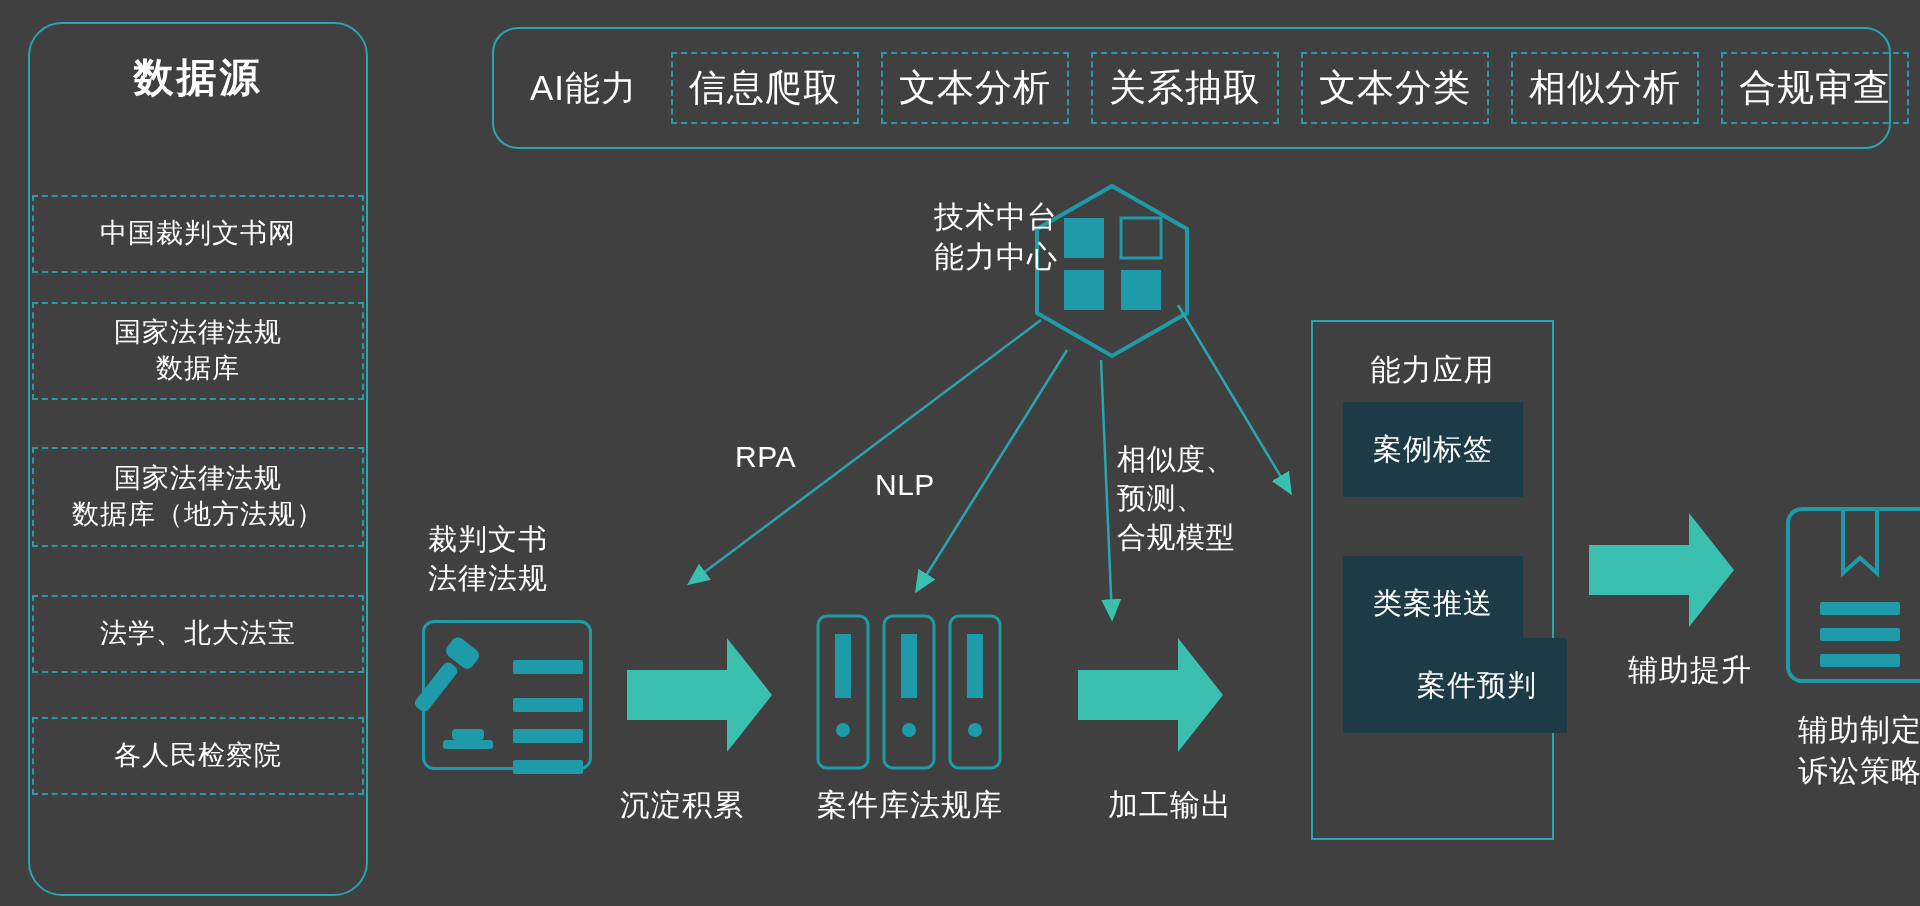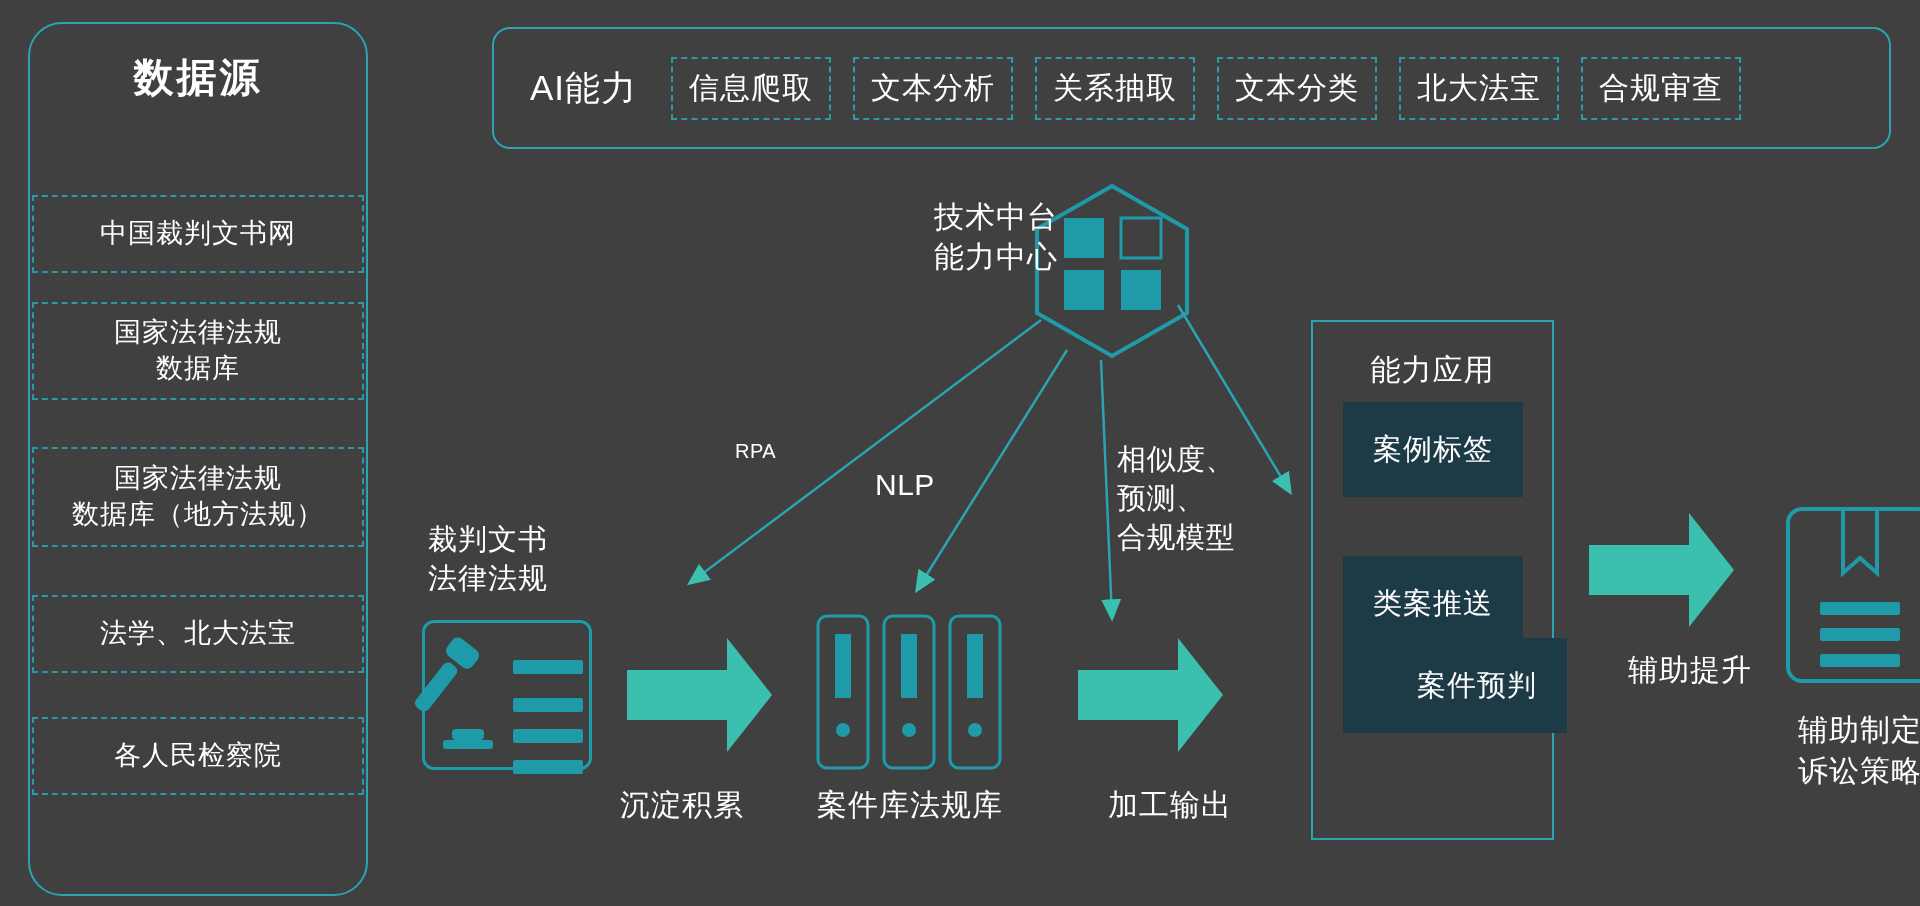--- a/index.html
+++ b/index.html
@@ -66,21 +66,21 @@
     letter-spacing: 1px;
   }
 
   
   #ai-bar {
     left: 492px;
     top: 27px;
     width: 1399px;
     height: 122px;
     border: 2px solid #2aa3b3;
-    border-radius: 18px;
+    border-radius: 26px;
     box-sizing: border-box;
   }
   #ai-bar-inner {
     position: absolute;
     left: 0; top: 0;
     width: 100%;
     height: 100%;
     display: flex;
     align-items: center;
     padding-left: 36px;
@@ -90,21 +90,21 @@
     font-size: 35px;
     letter-spacing: 1px;
     margin-right: 34px;
     color: #ffffff;
     white-space: nowrap;
   }
   .ai-chip {
     border: 2px dashed #2d99a8;
     padding: 9px 16px;
     margin-right: 22px;
-    font-size: 30px;
+    font-size: 37px;
     letter-spacing: 1px;
     color: #ffffff;
     white-space: nowrap;
     box-sizing: border-box;
   }
 
   
   #hexagon-label {
     left: 838px;
     top: 197px;
@@ -114,21 +114,21 @@
     text-align: right;
     letter-spacing: 1px;
     color: #ffffff;
   }
 
   
   .edge-label {
     color: #ffffff;
     letter-spacing: 0.5px;
   }
-  #label-rpa { left: 735px; top: 440px; font-size: 20px; }
+  #label-rpa { left: 735px; top: 440px; font-size: 30px; }
   #label-nlp { left: 862px; top: 468px; font-size: 30px; margin-left: 13px; }
   #label-sim {
     left: 1117px; top: 440px; font-size: 29px; line-height: 1.34;
   }
 
   
   .stage-caption {
     font-size: 30px;
     letter-spacing: 1px;
     text-align: center;
@@ -282,21 +282,21 @@
   <div class="abs ds-item ctr pre" style="top:595px;height:78px;">法学、北大法宝</div>
   <div class="abs ds-item ctr pre" style="top:717px;height:78px;">各人民检察院</div>
 
   <div class="abs" id="ai-bar">
     <div id="ai-bar-inner">
       <div id="ai-bar-title">AI能力</div>
       <div class="ai-chip">信息爬取</div>
       <div class="ai-chip">文本分析</div>
       <div class="ai-chip">关系抽取</div>
       <div class="ai-chip">文本分类</div>
-      <div class="ai-chip">北大法宝</div>
+      <div class="ai-chip">相似分析</div>
       <div class="ai-chip">合规审查</div>
     </div>
   </div>
 
   <div class="abs pre" id="hexagon-label">技术中台
 能力中心</div>
 
   <div class="abs edge-label nowrap" id="label-rpa">RPA</div>
   <div class="abs edge-label nowrap" id="label-nlp">NLP</div>
   <div class="abs edge-label pre" id="label-sim">相似度、

